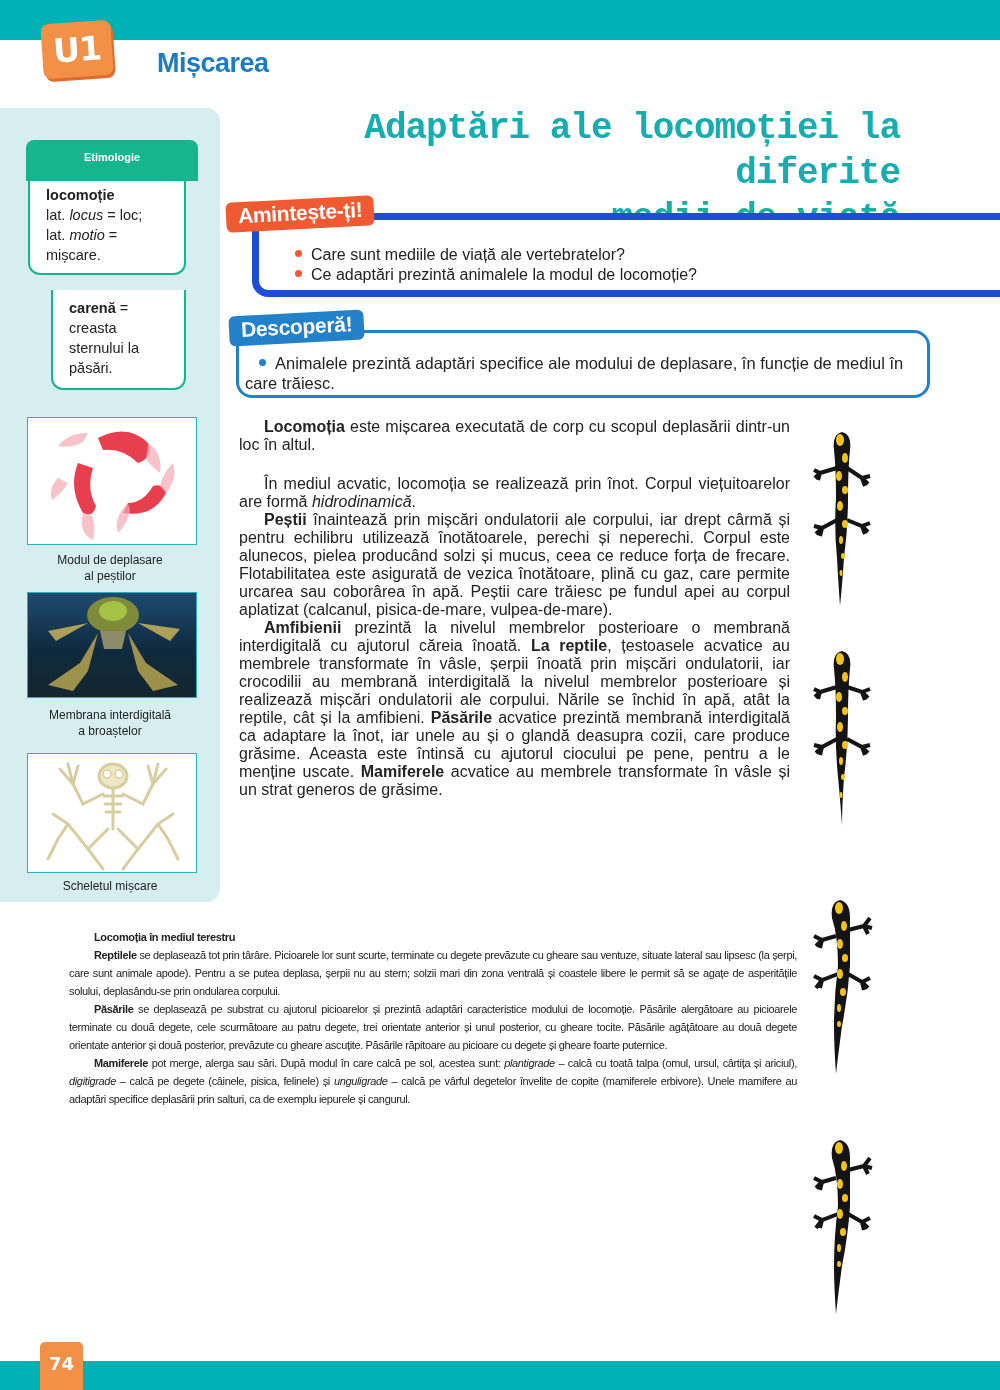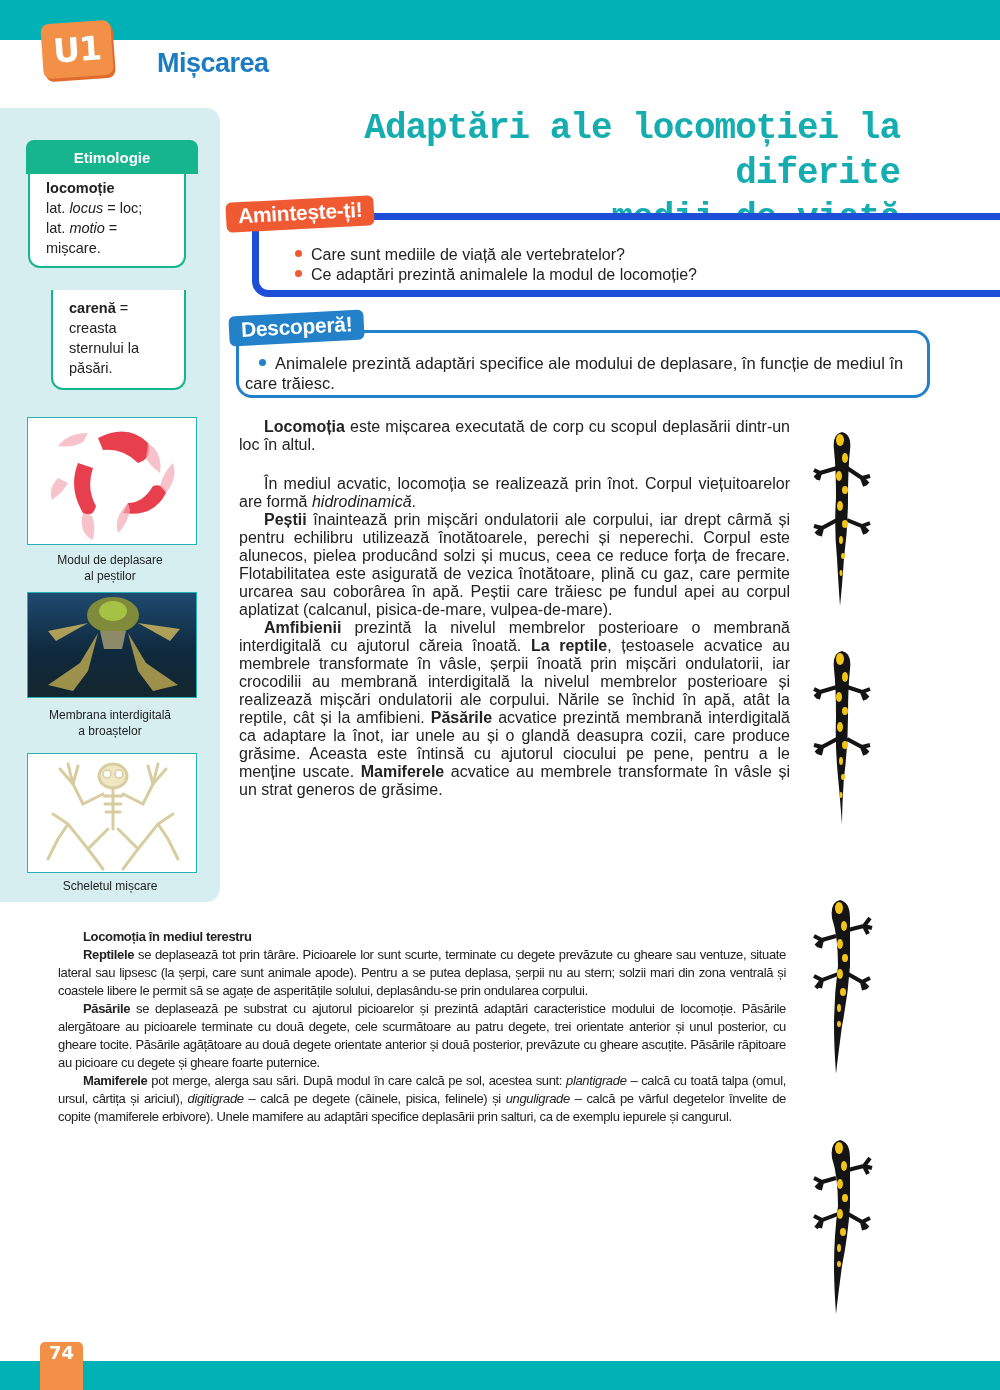--- a/index.html
+++ b/index.html
@@ -8,27 +8,27 @@
 
   .top-band { position: absolute; left: 0; top: 0; width: 1000px; height: 40px; background: #00b2b6; }
   .bottom-band { position: absolute; left: 0; top: 1361px; width: 1000px; height: 29px; background: #00b2b6; }
 
   .unit-badge { position: absolute; left: 42px; top: 22px; width: 70px; height: 55px; background: #f39048;
     border-radius: 8px; transform: rotate(-4deg); box-shadow: 2px 3px 0 #e06b2c; display: flex; align-items: center; justify-content: center; }
   .unit-badge span { color: #fff; font-weight: bold; font-size: 33px; font-family: "DejaVu Sans", sans-serif; letter-spacing: -1px; }
   .chapter-title { position: absolute; left: 157px; top: 48px; font-size: 27px; font-weight: bold; color: #1b7cc1; font-family: "Liberation Sans Narrow", "Liberation Sans", sans-serif; letter-spacing: -0.5px; }
 
   .page-num { position: absolute; left: 40px; top: 1342px; width: 43px; height: 48px; background: #f39048; border-radius: 5px 5px 0 0;
-    display: flex; justify-content: center; padding-top: 0; }
+    display: flex; justify-content: center; padding-top: 11px; }
   .page-num span { color: #fff; font-weight: bold; font-size: 18px; font-family: "DejaVu Sans", sans-serif; }
 
   .sidebar { position: absolute; left: 0; top: 108px; width: 220px; height: 794px; background: #d6eef0; border-radius: 0 14px 14px 0; }
 
   .side-box { position: absolute; left: 26px; width: 172px; }
-  .side-box .head { background: #17b58e; color: #fff; font-weight: bold; text-align: center; font-size: 15px; height: 34px; line-height: 35px;
+  .side-box .head { background: #17b58e; color: #fff; font-weight: bold; text-align: center; font-size: 11px; height: 41px; line-height: 35px;
     border-radius: 8px 8px 0 0; position: relative; z-index: 2; }
   .side-box .body { border: 2px solid #17b58e; border-top: none; border-radius: 0 0 12px 12px; background: #fff; margin: 0 12px 0 2px;
     padding: 4px 10px 8px 16px; font-size: 14.5px; line-height: 20px; color: #222; }
   .side-box .body b { font-weight: bold; }
 
   .fig { position: absolute; left: 27px; width: 170px; border: 1.5px solid #27b1b2; overflow: hidden; }
   .fig-caption { position: absolute; left: 0; width: 220px; text-align: center; font-size: 12px; line-height: 16px; color: #222; }
 
   .lesson-title { position: absolute; left: 240px; top: 106px; width: 660px; text-align: right; color: #16adb1; font-weight: bold; font-size: 36px; line-height: 45px; letter-spacing: -1px; font-family: Liberation Mono, monospace; }
 
@@ -41,21 +41,21 @@
   .callout ul { list-style: none; }
   .callout li { font-size: 16px; line-height: 20px; color: #222; }
   .bullet { display: inline-block; width: 7px; height: 7px; border-radius: 50%; margin-right: 9px; vertical-align: middle; position: relative; top: -2px; }
   .remember .bullet { background: #f05a32; }
   .discover .bullet { background: #2281c9; }
 
   .text { position: absolute; font-size: 16px; line-height: 18px; color: #222; text-align: justify; }
   .text p { text-indent: 25px; }
   .text p.head { font-weight: bold; }
   .text.col1 { left: 239px; top: 418px; width: 551px; }
-  .text.col2 { left: 58px; top: 928px; width: 728px; font-size: 13px; letter-spacing: -0.35px; }
+  .text.col2 { left: 69px; top: 928px; width: 728px; font-size: 11px; letter-spacing: -0.35px; }
   .gap { height: 21px; }
 
   .salamander { position: absolute; width: 64px; height: 180px; }
 </style>
 </head>
 <body>
 
 <div class="top-band"></div>
 <div class="bottom-band"></div>
 

